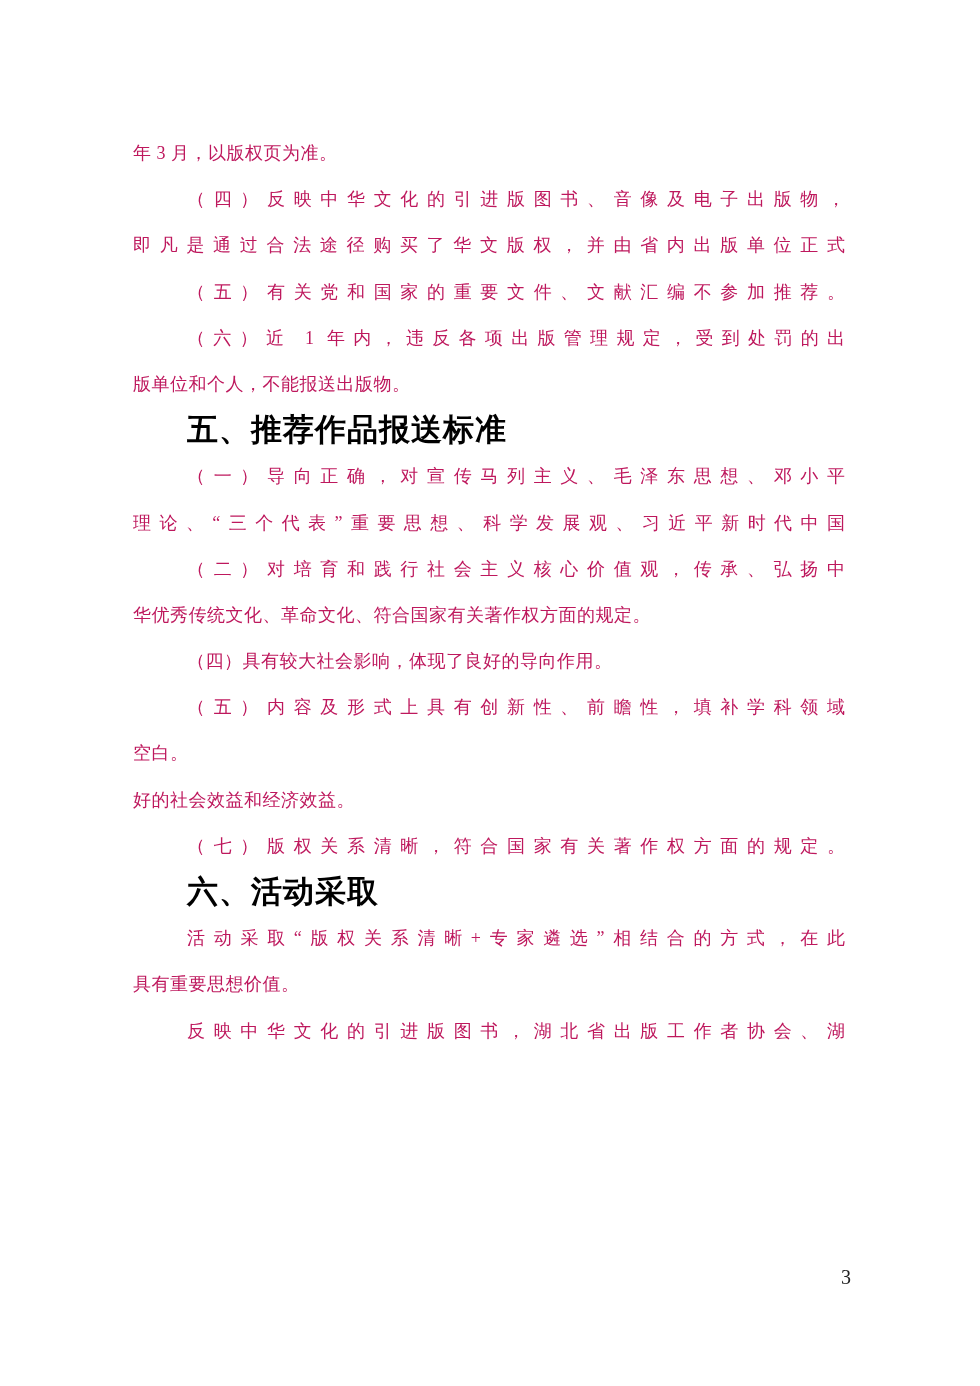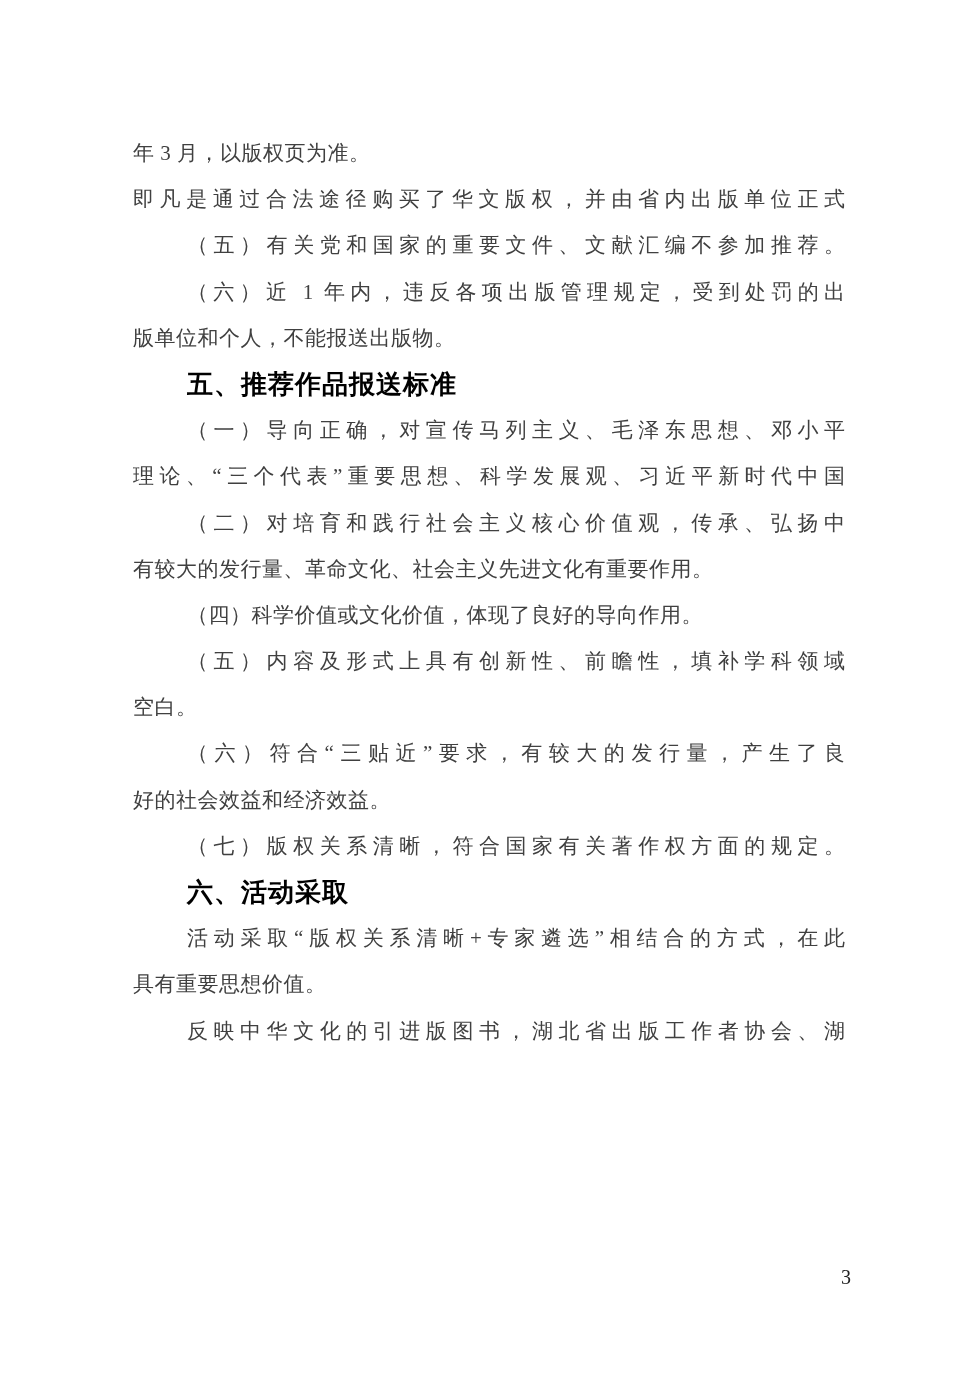--- a/index.html
+++ b/index.html
@@ -17,72 +17,72 @@
   }
   .text-column {
     position: absolute;
     left: 133px;
     top: 130px;
     width: 712px;
   }
   .line {
     height: 46.2px;
     line-height: 46.2px;
-    font-size: 21px;
-    color: #404040;
+    font-size: 18px;
+    color: #be185d;
     text-align: left;
     white-space: nowrap;
     letter-spacing: 0.5px;
   }
   .line.justify {
     white-space: normal;
     text-align: justify;
     text-align-last: justify;
     text-justify: inter-character;
     letter-spacing: 0;
   }
   .line.indent {
     text-indent: 54px;
   }
   .line.heading {
     font-family: "Liberation Sans", "DejaVu Sans", sans-serif;
     font-weight: 700;
-    font-size: 26px;
+    font-size: 31px;
     color: #000000;
     letter-spacing: 1px;
   }
   .page-number {
     position: absolute;
     left: 841px;
     top: 1266px;
     font-size: 20px;
     line-height: 22px;
     color: #222222;
     font-family: "Liberation Serif", "DejaVu Serif", serif;
   }
 </style>
 </head>
 <body>
 
 <div class="page">
   <div class="text-column" id="text-column">
       <div class="line">年 3 月，以版权页为准。</div>
+      <div class="line indent justify">（四）反映中华文化的引进版图书、音像及电子出版物，</div>
       <div class="line justify">即凡是通过合法途径购买了华文版权，并由省内出版单位正式</div>
       <div class="line indent justify">（五）有关党和国家的重要文件、文献汇编不参加推荐。</div>
       <div class="line indent justify">（六）近 1 年内，违反各项出版管理规定，受到处罚的出</div>
       <div class="line">版单位和个人，不能报送出版物。</div>
       <div class="line indent heading">五、推荐作品报送标准</div>
       <div class="line indent justify">（一）导向正确，对宣传马列主义、毛泽东思想、邓小平</div>
       <div class="line justify">理论、“三个代表”重要思想、科学发展观、习近平新时代中国</div>
       <div class="line indent justify">（二）对培育和践行社会主义核心价值观，传承、弘扬中</div>
-      <div class="line">有较大的发行量、革命文化、社会主义先进文化有重要作用。</div>
-      <div class="line indent">（四）科学价值或文化价值，体现了良好的导向作用。</div>
+      <div class="line">华优秀传统文化、革命文化、符合国家有关著作权方面的规定。</div>
+      <div class="line indent">（四）具有较大社会影响，体现了良好的导向作用。</div>
       <div class="line indent justify">（五）内容及形式上具有创新性、前瞻性，填补学科领域</div>
       <div class="line">空白。</div>
-      <div class="line indent justify">（六）符合“三贴近”要求，有较大的发行量，产生了良</div>
       <div class="line">好的社会效益和经济效益。</div>
       <div class="line indent justify">（七）版权关系清晰，符合国家有关著作权方面的规定。</div>
       <div class="line indent heading">六、活动采取</div>
       <div class="line indent justify">活动采取“版权关系清晰+专家遴选”相结合的方式，在此</div>
       <div class="line">具有重要思想价值。</div>
       <div class="line indent justify">反映中华文化的引进版图书，湖北省出版工作者协会、湖</div>
     </div>
   <div class="page-number">3</div>
 </div>
 

